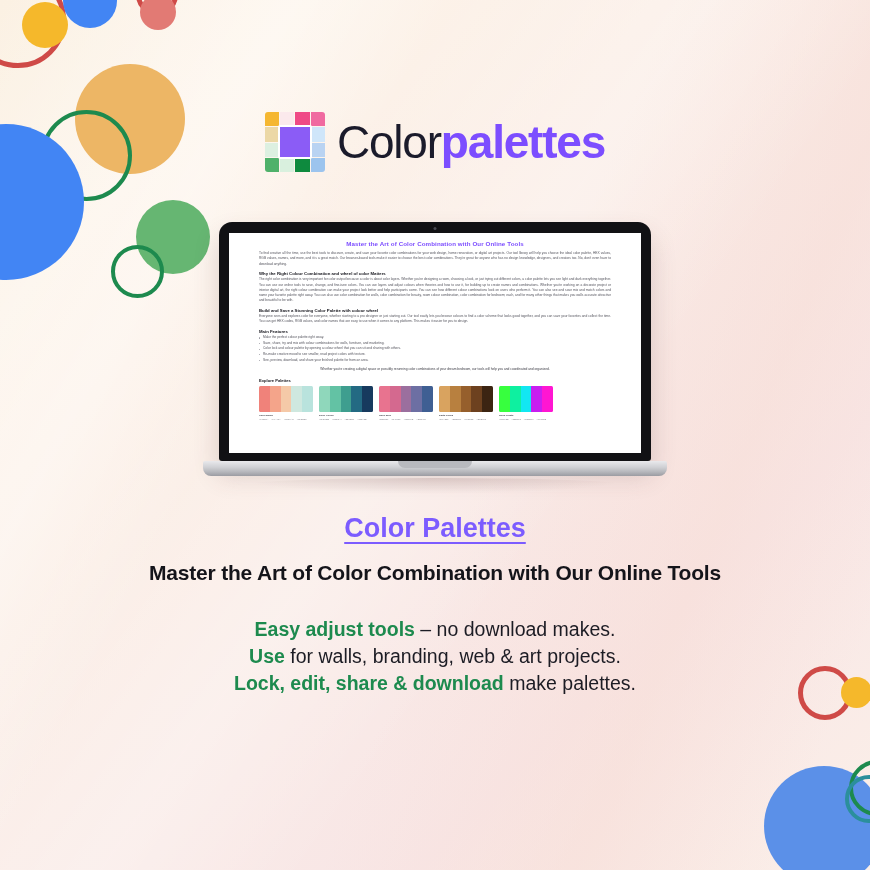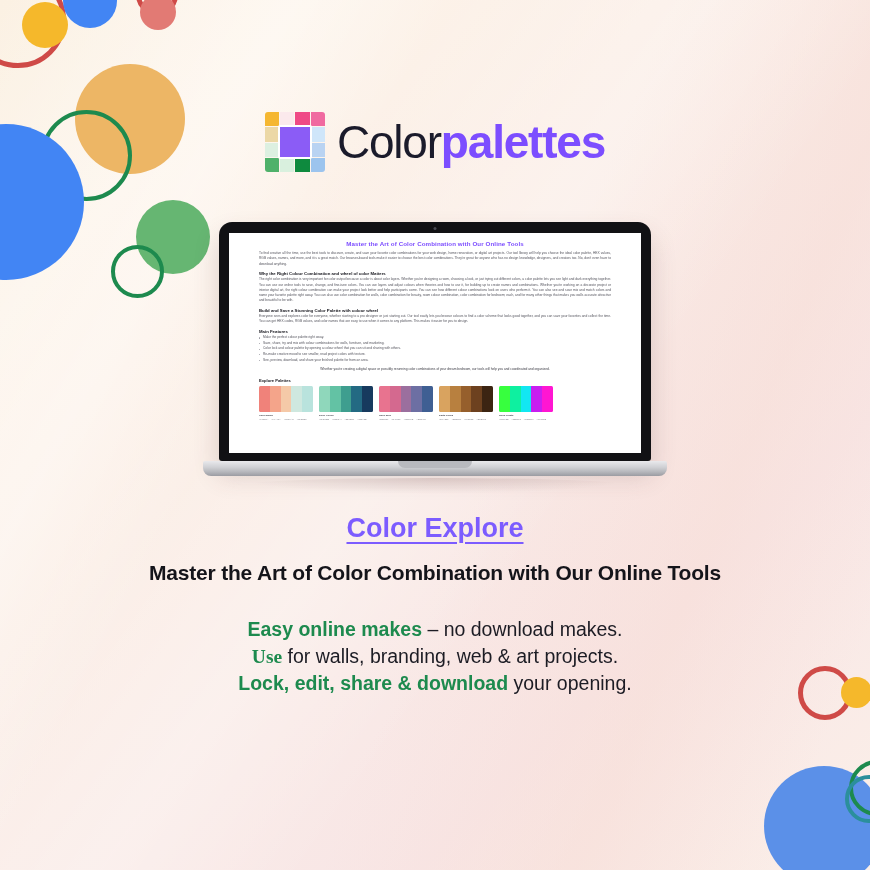--- a/index.html
+++ b/index.html
@@ -257,19 +257,19 @@
         </div>
 
     </div>
   </div>
   <div id="laptop-base">
     <div id="laptop-notch"></div>
   </div>
   <div id="laptop-shadow"></div>
 </div>
 
-<a id="link-title" href="#">Color Explore</a>
+<a id="link-title" href="#">Color Palettes</a>
 <div id="sub-headline">Master the Art of Color Combination with Our Online Tools</div>
 <div id="bullets">
-    <div class="line"><b style="color: rgb(29, 138, 78);">Easy online makes</b><span> – no download makes.</span></div>
-    <div class="line"><b style="color: rgb(29, 138, 78); font-family: Liberation Serif, serif;">Use</b><span> for walls, branding, web &amp; art projects.</span></div>
-    <div class="line"><b style="color: rgb(29, 138, 78);">Lock, edit, share &amp; download</b><span> your opening.</span></div>
+    <div class="line"><b style="color: rgb(29, 138, 78);">Easy adjust tools</b><span> – no download makes.</span></div>
+    <div class="line"><b style="color: rgb(29, 138, 78);">Use</b><span> for walls, branding, web &amp; art projects.</span></div>
+    <div class="line"><b style="color: rgb(29, 138, 78);">Lock, edit, share &amp; download</b><span> make palettes.</span></div>
   </div>
 
 </body></html>

